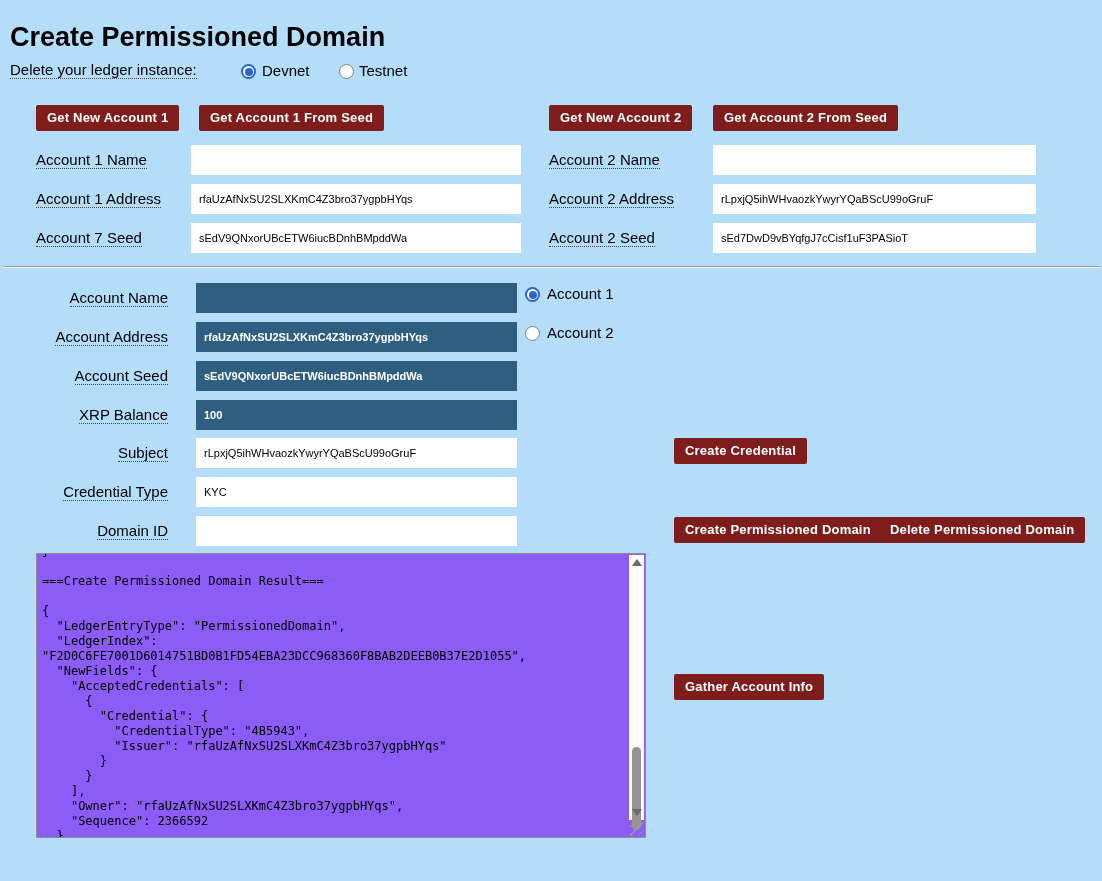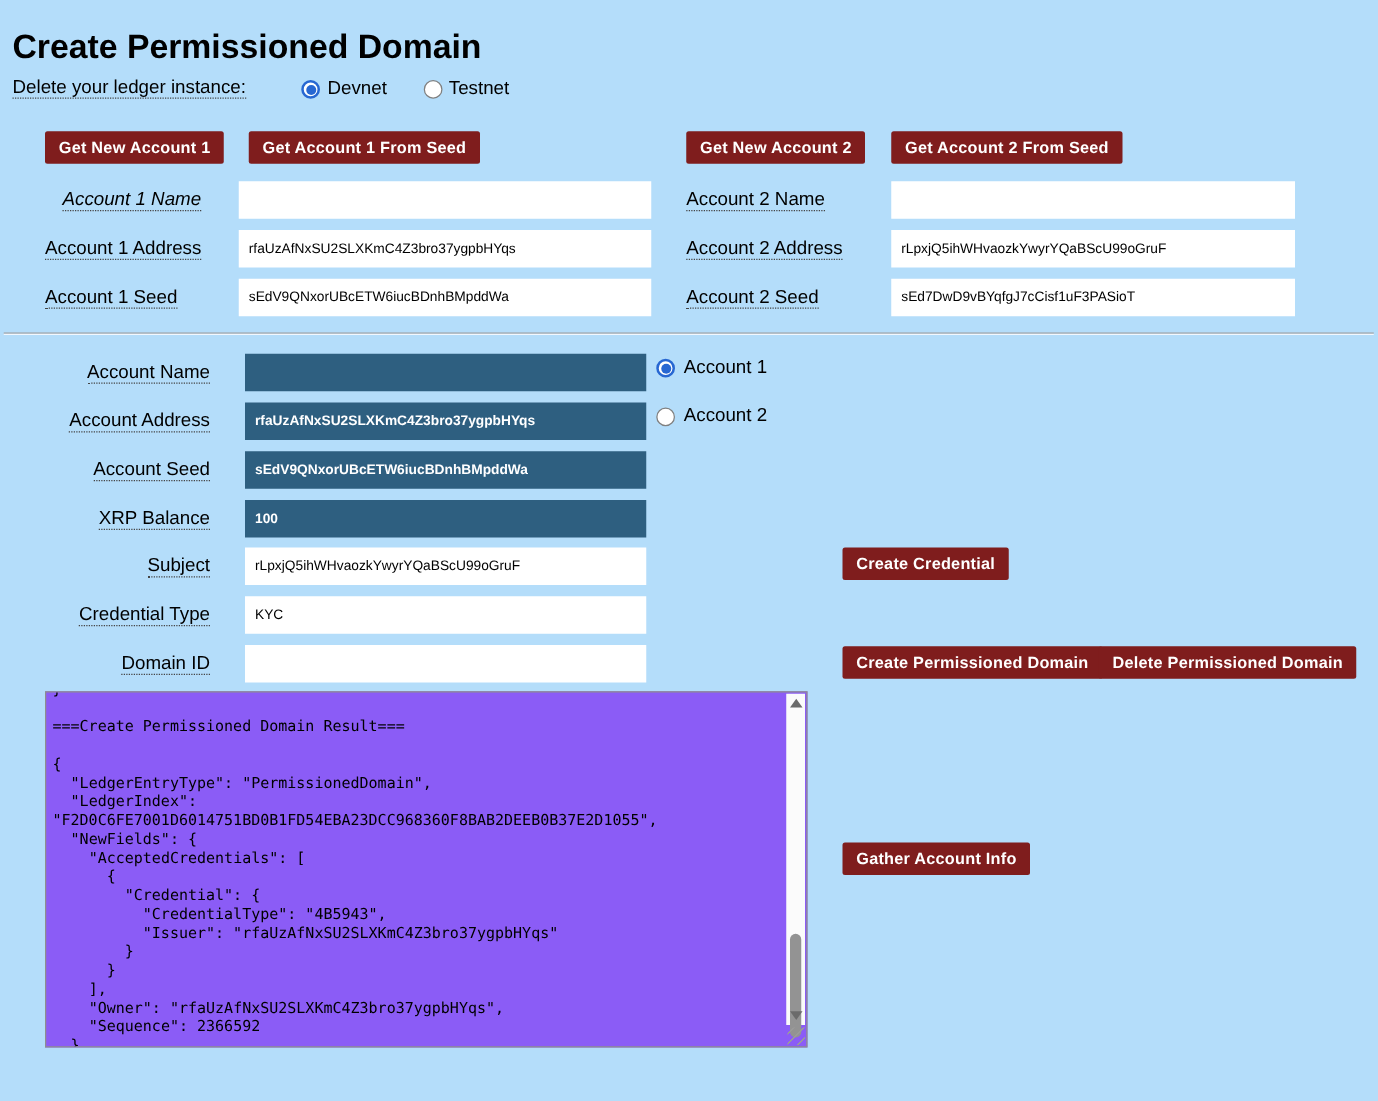--- a/index.html
+++ b/index.html
@@ -49,25 +49,25 @@
   <span class="radio sel" style="left:241px;top:64px;"></span>
   <span class="lbl" style="left:262px;top:62px;">Devnet</span>
   <span class="radio" style="left:339px;top:64px;"></span>
   <span class="lbl" style="left:359px;top:62px;">Testnet</span>
 
   <button class="btn" style="left:36px;top:105px;">Get New Account 1</button>
   <button class="btn" style="left:199px;top:105px;">Get Account 1 From Seed</button>
   <button class="btn" style="left:549px;top:105px;">Get New Account 2</button>
   <button class="btn" style="left:713px;top:105px;">Get Account 2 From Seed</button>
 
-  <span class="lbl" style="left:50px;top:151px;font-style:italic;"><span class="tiplabel">Account 1 Name</span></span>
+  <span class="lbl" style="left:36px;top:151px;"><span class="tiplabel">Account 1 Name</span></span>
   <input class="field" style="left: 191px; top: 145px; width: 330px;" value="">
   <span class="lbl" style="left:36px;top:190px;"><span class="tiplabel">Account 1 Address</span></span>
   <input class="field" style="left: 191px; top: 184px; width: 330px;" value="rfaUzAfNxSU2SLXKmC4Z3bro37ygpbHYqs">
-  <span class="lbl" style="left:36px;top:229px;"><span class="tiplabel">Account 1 Seed</span></span>
+  <span class="lbl" style="left:36px;top:229px;"><span class="tiplabel">Account 7 Seed</span></span>
   <input class="field" style="left: 191px; top: 223px; width: 330px;" value="sEdV9QNxorUBcETW6iucBDnhBMpddWa">
 
   <span class="lbl" style="left:549px;top:151px;"><span class="tiplabel">Account 2 Name</span></span>
   <input class="field" style="left: 713px; top: 145px; width: 323px;" value="">
   <span class="lbl" style="left:549px;top:190px;"><span class="tiplabel">Account 2 Address</span></span>
   <input class="field" style="left: 713px; top: 184px; width: 323px;" value="rLpxjQ5ihWHvaozkYwyrYQaBScU99oGruF">
   <span class="lbl" style="left:549px;top:229px;"><span class="tiplabel">Account 2 Seed</span></span>
   <input class="field" style="left: 713px; top: 223px; width: 323px;" value="sEd7DwD9vBYqfgJ7cCisf1uF3PASioT">
 
   <div class="hr"></div>

